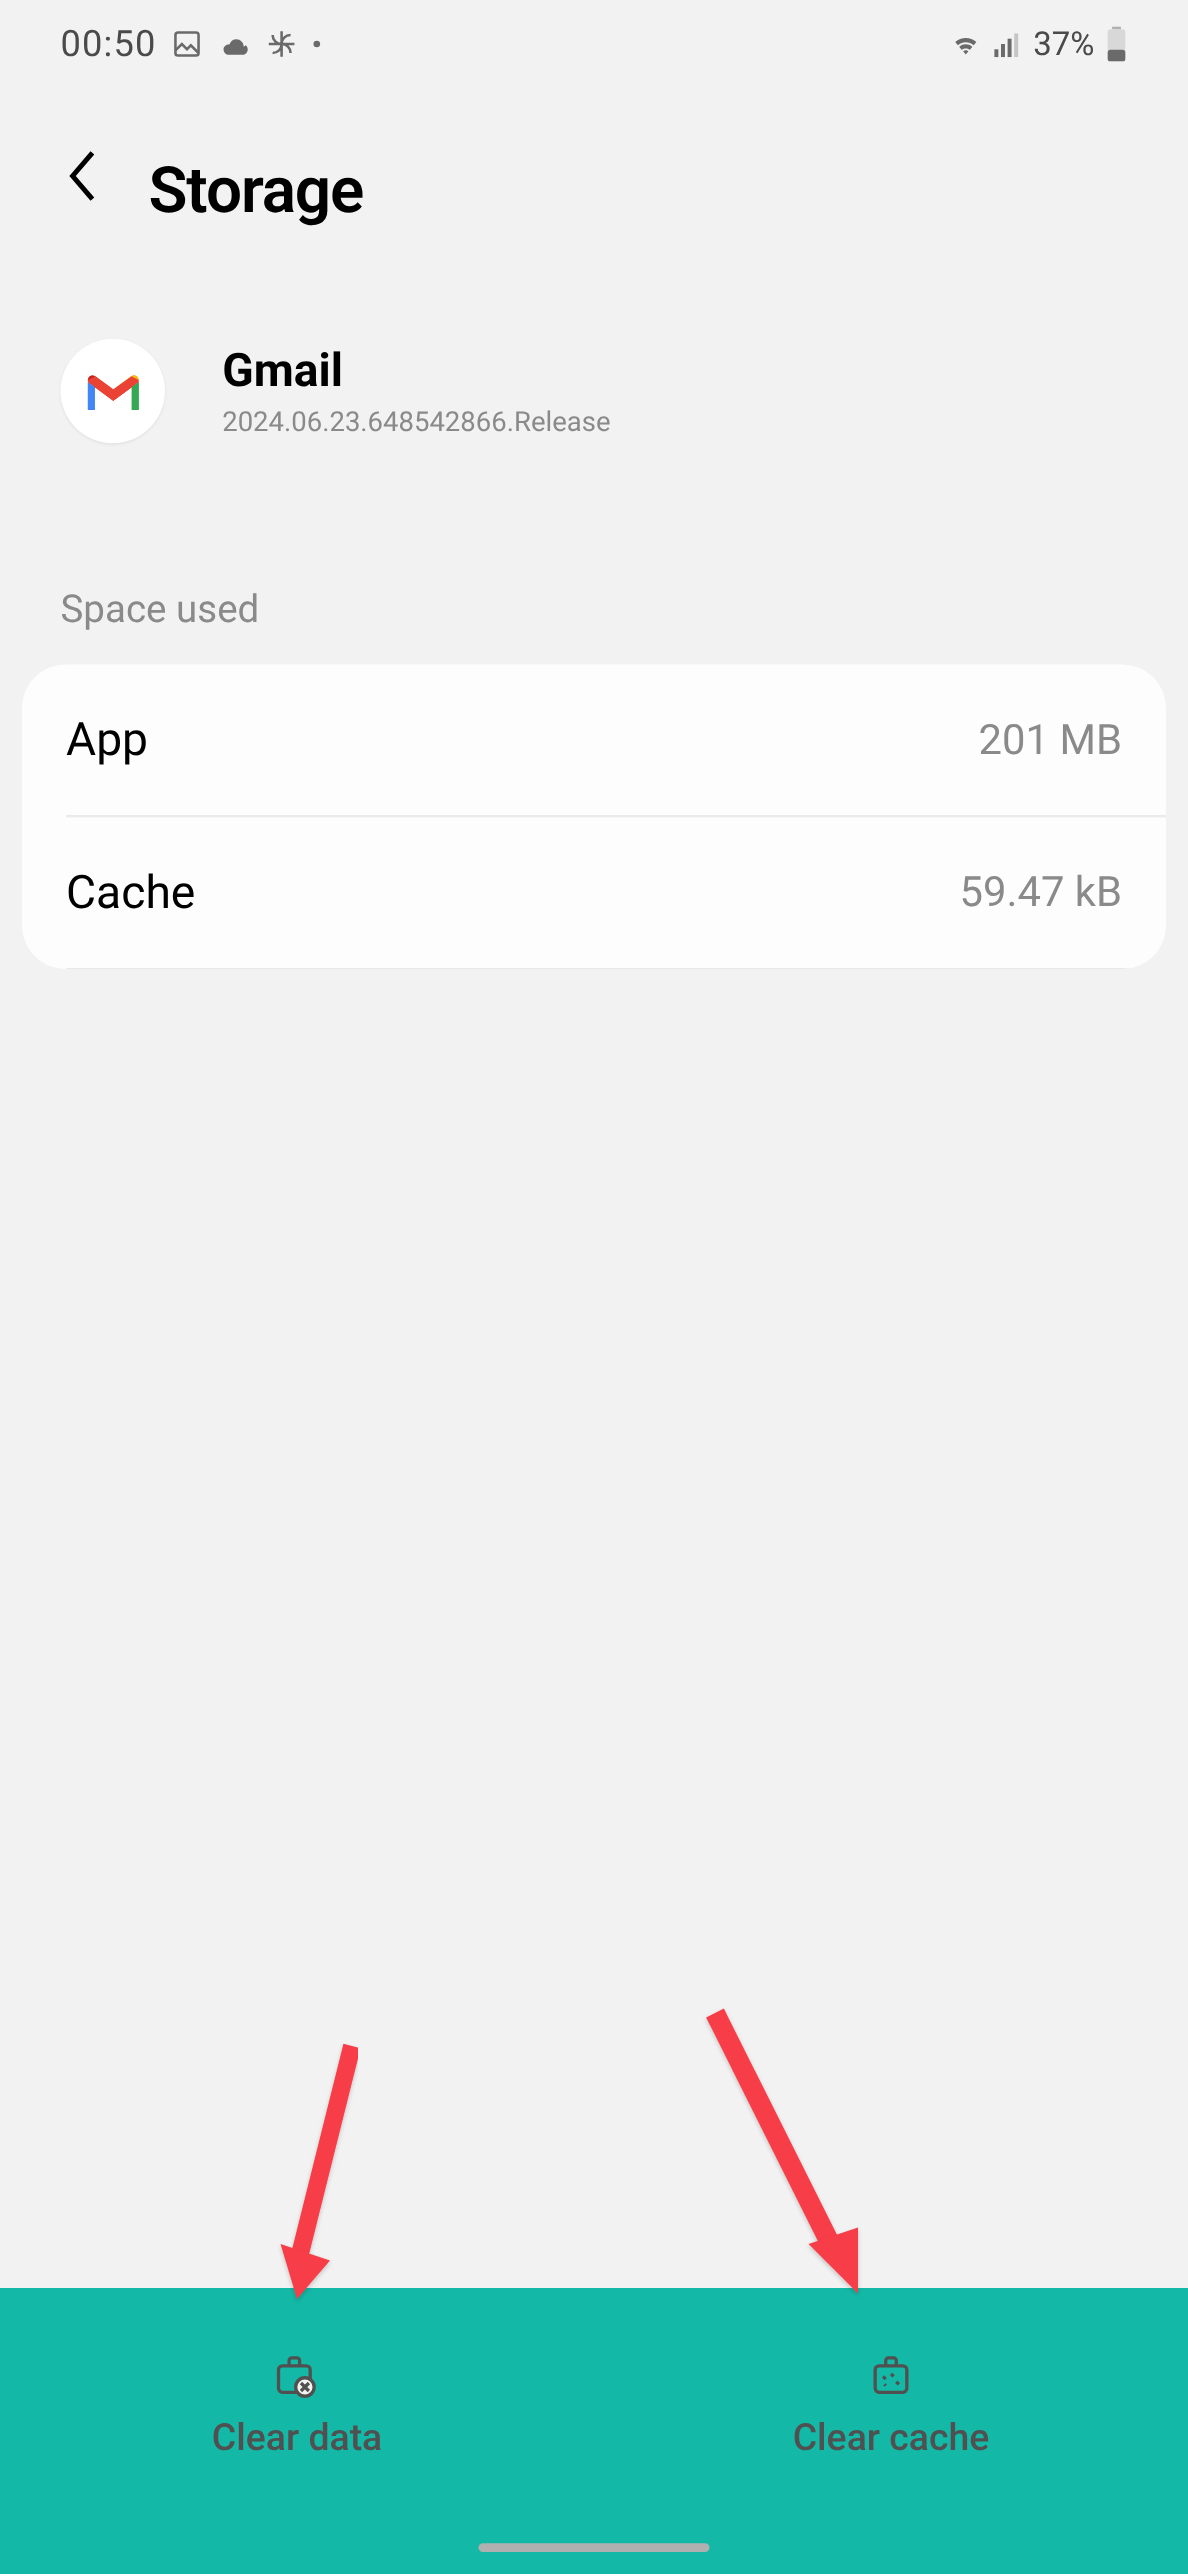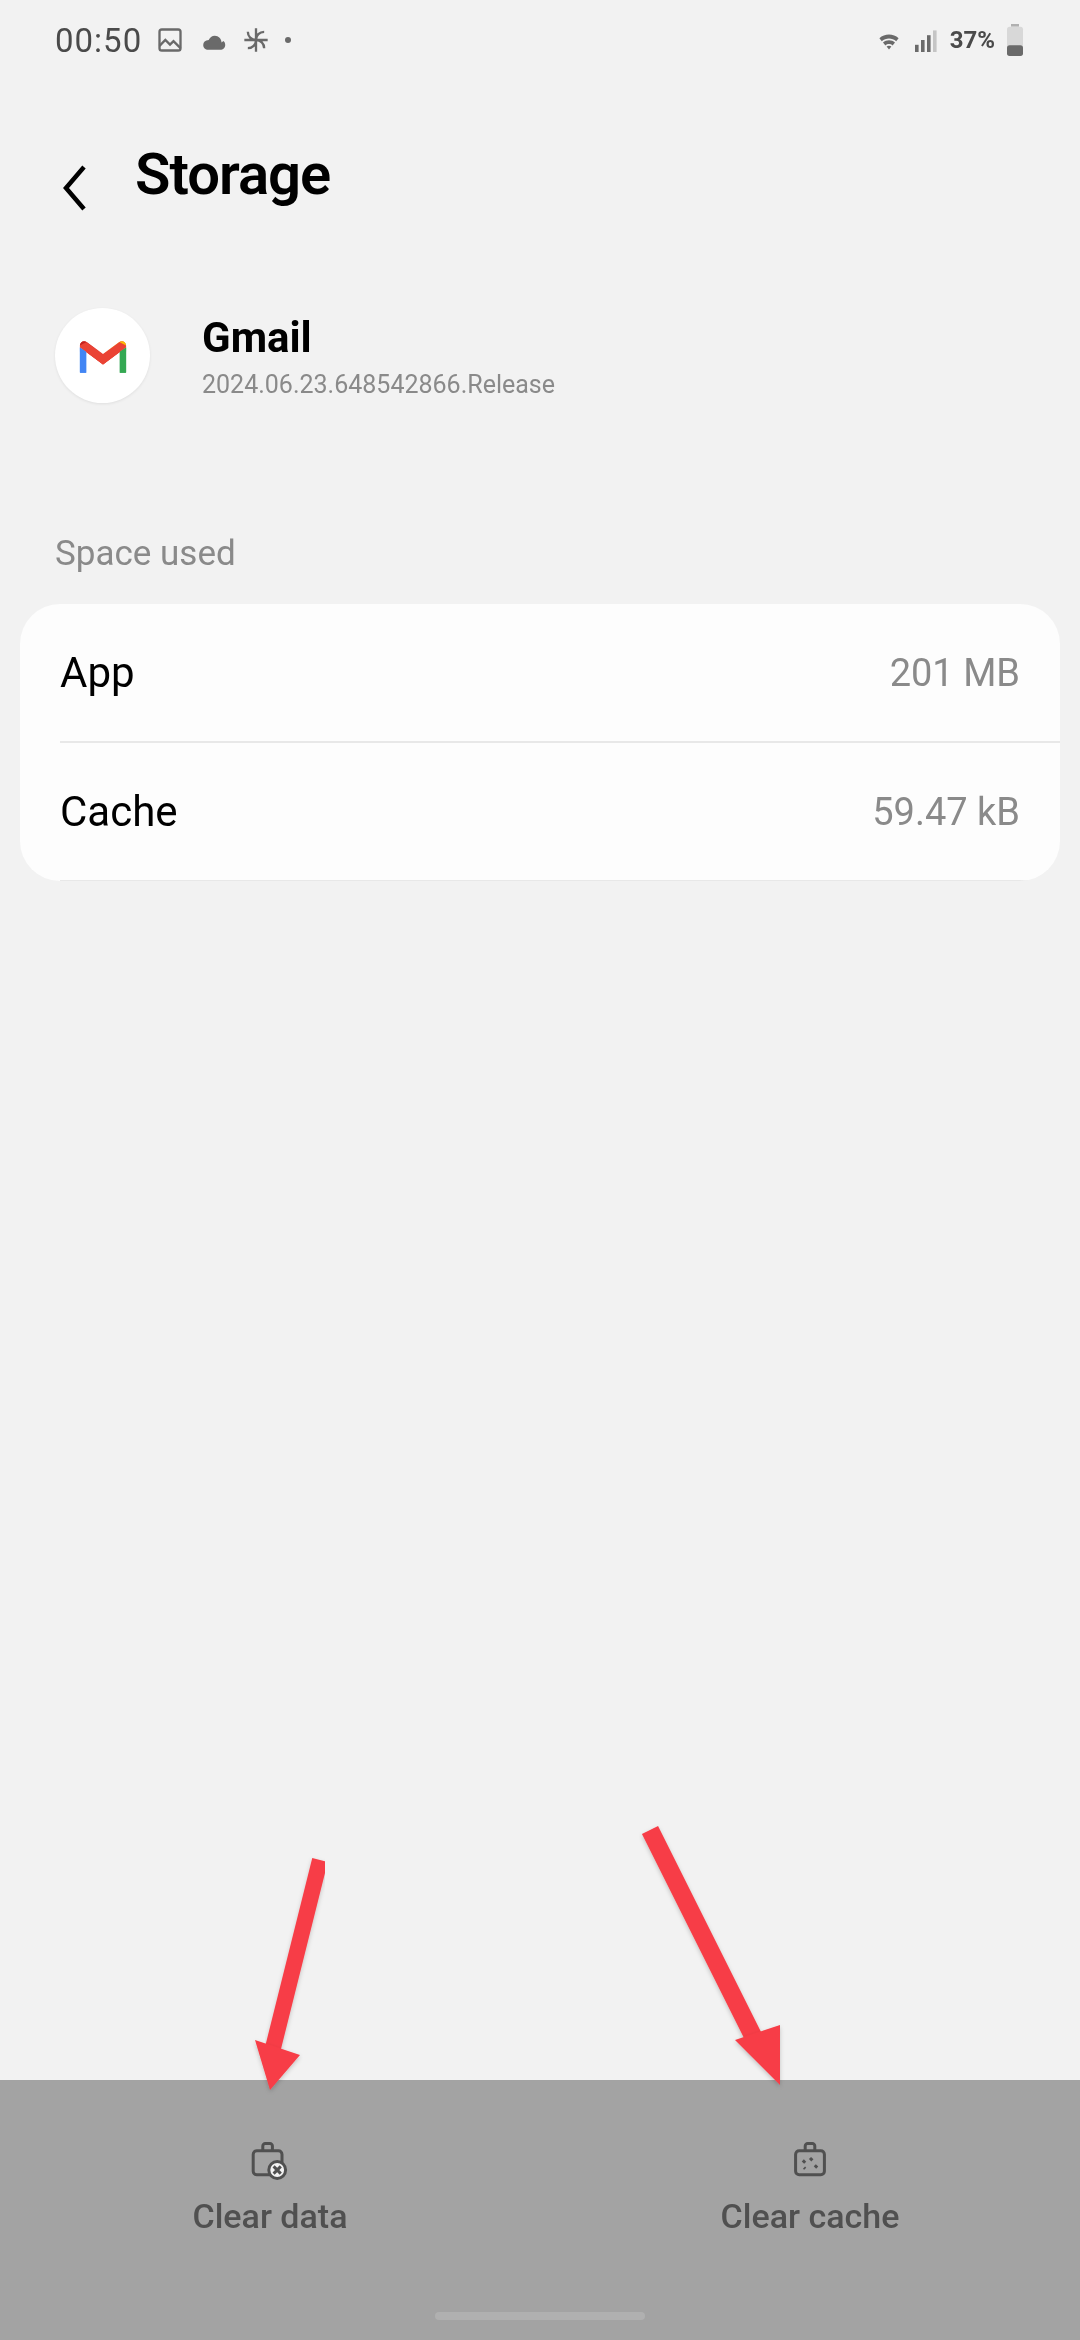--- a/index.html
+++ b/index.html
@@ -40,28 +40,27 @@
       display: inline-flex;
       align-items: center;
     }
     .status-right {
       display: flex;
       align-items: center;
       gap: 10px;
       font-size: 32px;
     }
     .battery-text {
-      font-size: 24px;
+      font-size: 30px;
       color: #4a4a4a;
-      font-weight: bold;
     }
     .header {
       padding: 60px 55px 0 55px;
       display: flex;
-      align-items: flex-end;
+      align-items: flex-start;
       gap: 40px;
     }
     .back-btn {
       width: 40px;
       height: 40px;
       display: flex;
       align-items: center;
       justify-content: center;
       cursor: pointer;
     }
@@ -132,21 +131,21 @@
       height: 1px;
       background: #e8e8e8;
       margin-left: 40px;
     }
     .bottom-bar {
       position: absolute;
       bottom: 0;
       left: 0;
       right: 0;
       height: 260px;
-      background: #a3a3a3;
+      background: #14b8a6;
       display: flex;
     }
     .bottom-btn {
       flex: 1;
       display: flex;
       flex-direction: column;
       align-items: center;
       justify-content: center;
       gap: 14px;
       cursor: pointer;

